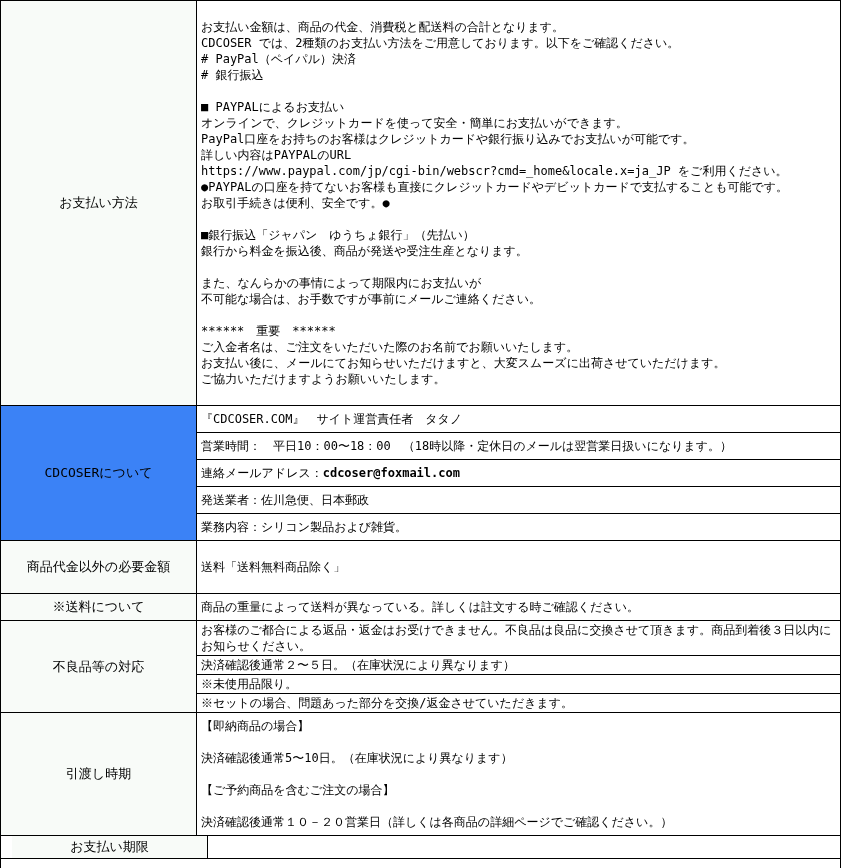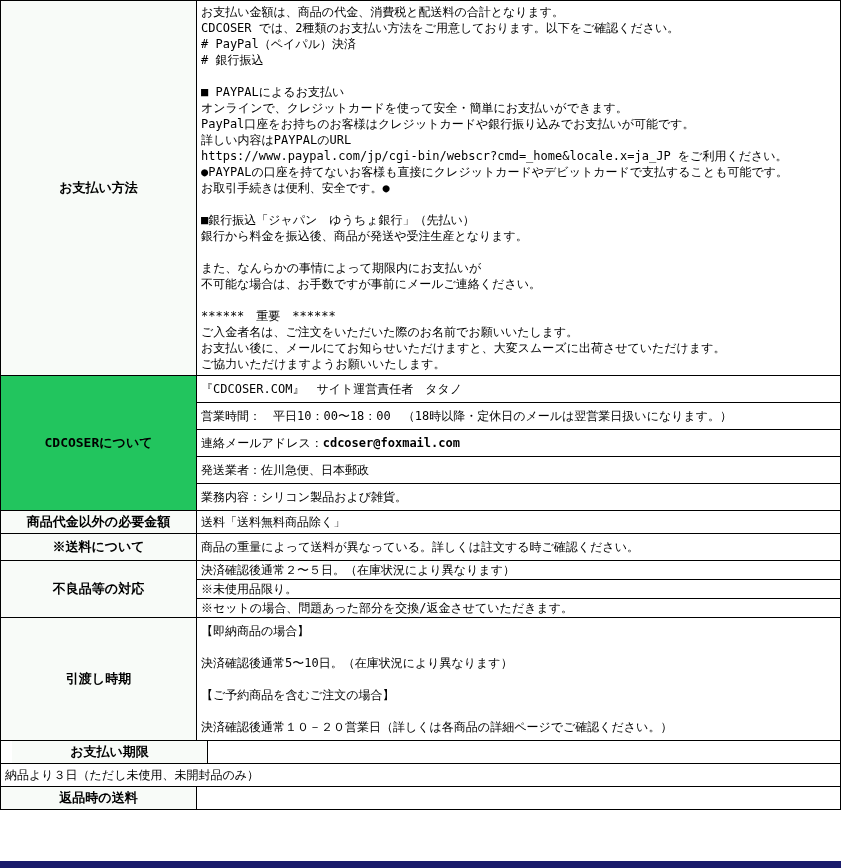--- a/index.html
+++ b/index.html
@@ -29,33 +29,33 @@
   .t-row:last-child { border-bottom: none; }
   .row-header {
     flex: 0 0 196px;
     width: 196px;
     border-right: 1px solid #000000;
     background: #f8fbf8;
     display: flex;
     align-items: center;
     justify-content: center;
     text-align: center;
-    font-weight: bold;
+    font-weight: normal;
     font-size: 13px;
     padding: 2px;
     box-sizing: border-box;
   }
   .row-content {
     flex: 1 1 auto;
     min-width: 0;
     display: flex;
     flex-direction: column;
   }
   .cell {
-    padding: 3px 4px;
+    padding: 18px 4px;
     line-height: 16px;
     white-space: pre-wrap;
     overflow-wrap: break-word;
     word-break: break-all;
     border-bottom: 1px solid #000000;
     flex: 1 0 auto;
   }
   .cell:last-child { border-bottom: none; }
   .cell.tight { padding: 1px 4px; }
   .cell.tall  { padding: 5px 4px; }
@@ -96,21 +96,21 @@
 不可能な場合は、お手数ですが事前にメールご連絡ください。
 
 ******　重要　******
 ご入金者名は、ご注文をいただいた際のお名前でお願いいたします。
 お支払い後に、メールにてお知らせいただけますと、大変スムーズに出荷させていただけます。
 ご協力いただけますようお願いいたします。</div>
       </div>
     </div>
 
     <div class="t-row">
-      <div class="row-header" style="background: #22c55e;">CDCOSERについて</div>
+      <div class="row-header" style="background: #3b82f6;">CDCOSERについて</div>
       <div class="row-content">
         <div class="cell tall">『CDCOSER.COM』　サイト運営責任者　タタノ</div>
         <div class="cell tall">営業時間：　平日10：00〜18：00　（18時以降・定休日のメールは翌営業日扱いになります。）</div>
         <div class="cell tall"><span>連絡メールアドレス：</span><span class="email">cdcoser@foxmail.com</span></div>
         <div class="cell tall">発送業者：佐川急便、日本郵政</div>
         <div class="cell tall">業務内容：シリコン製品および雑貨。</div>
       </div>
     </div>
 
     <div class="t-row">
@@ -123,20 +123,21 @@
     <div class="t-row">
       <div class="row-header" style="background: rgb(248, 251, 248);">※送料について</div>
       <div class="row-content">
         <div class="cell tall">商品の重量によって送料が異なっている。詳しくは註文する時ご確認ください。</div>
       </div>
     </div>
 
     <div class="t-row">
       <div class="row-header" style="background: rgb(248, 251, 248);">不良品等の対応</div>
       <div class="row-content">
+        <div class="cell tight">お客様のご都合による返品・返金はお受けできません。不良品は良品に交換させて頂きます。商品到着後３日以内にお知らせください。</div>
         <div class="cell tight">決済確認後通常２〜５日。（在庫状況により異なります）</div>
         <div class="cell tight">※未使用品限り。</div>
         <div class="cell tight">※セットの場合、問題あった部分を交換/返金させていただきます。</div>
       </div>
     </div>
 
     <div class="t-row">
       <div class="row-header" style="background: rgb(248, 251, 248);">引渡し時期</div>
       <div class="row-content">
         <div class="cell tall">【即納商品の場合】

